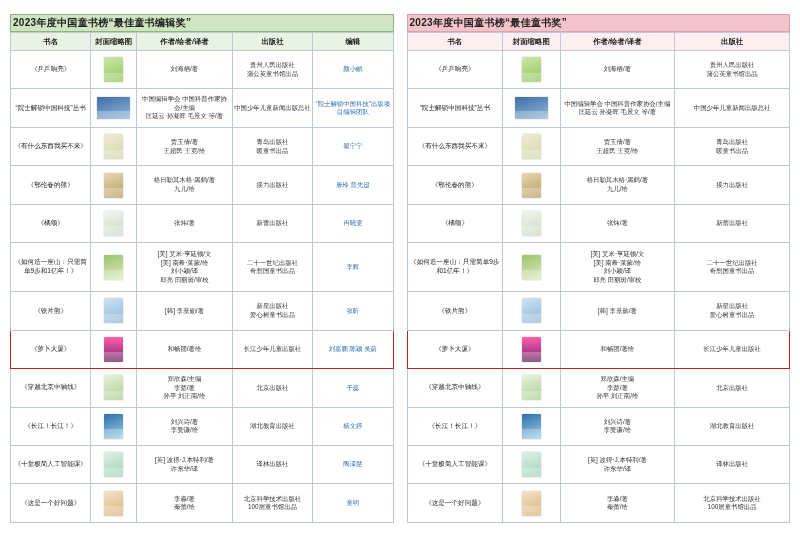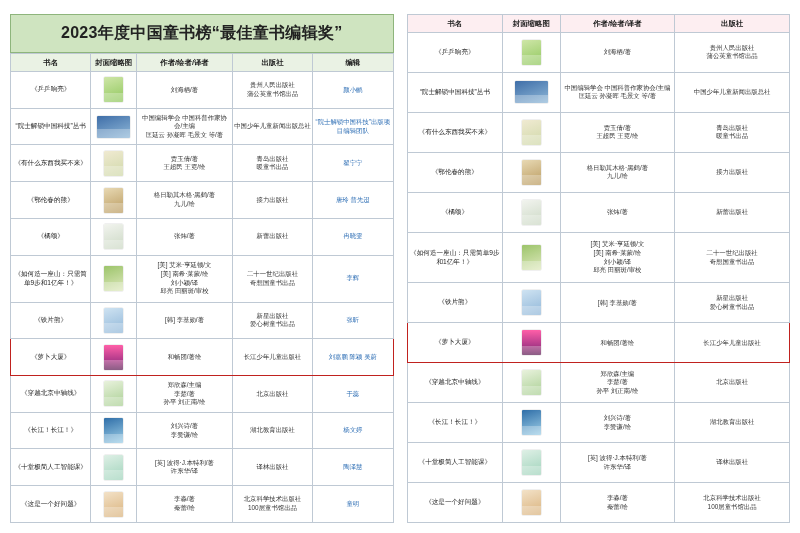--- a/index.html
+++ b/index.html
@@ -18,25 +18,24 @@
     padding:14px 10px 10px 10px;
   }
   .panel {
     flex:1 1 0;
     display:flex;
     flex-direction:column;
     min-width:0;
   }
   .panel-title {
     border:1px solid #9ab98c;
-    text-align:center;
-    font-size:16px;
+    font-size:10px;
     font-weight:bold;
     color:#222;
-    padding:8px 2px;
+    padding:1px 2px;
     letter-spacing:0.3px;
   }
   .panel-left .panel-title { background:#cfe4c0; border-color:#8eb57c; }
   .panel-right .panel-title { background:#f3c3cb; border-color:#e0a0ab; }
 
   table {
     width:100%;
     border-collapse:collapse;
     table-layout:fixed;
     flex:1 1 auto;
@@ -264,20 +263,21 @@
             <td class="pub">北京科学技术出版社<br>100层童书馆出品</td>
             <td class="editor">童明</td>
           </tr>
         </tbody>
     </table>
   </div>
 
   <div class="divider"></div>
 
   <div class="panel panel-right">
+    <div class="panel-title">2023年度中国童书榜“最佳童书奖”</div>
     <table>
       <thead>
         <tr>
           <th style="width:25%">书名</th>
           <th style="width:15%">封面缩略图</th>
           <th style="width:30%">作者/绘者/译者</th>
           <th style="width:30%">出版社</th>
         </tr>
       </thead>
       <tbody id="tbody-right">

